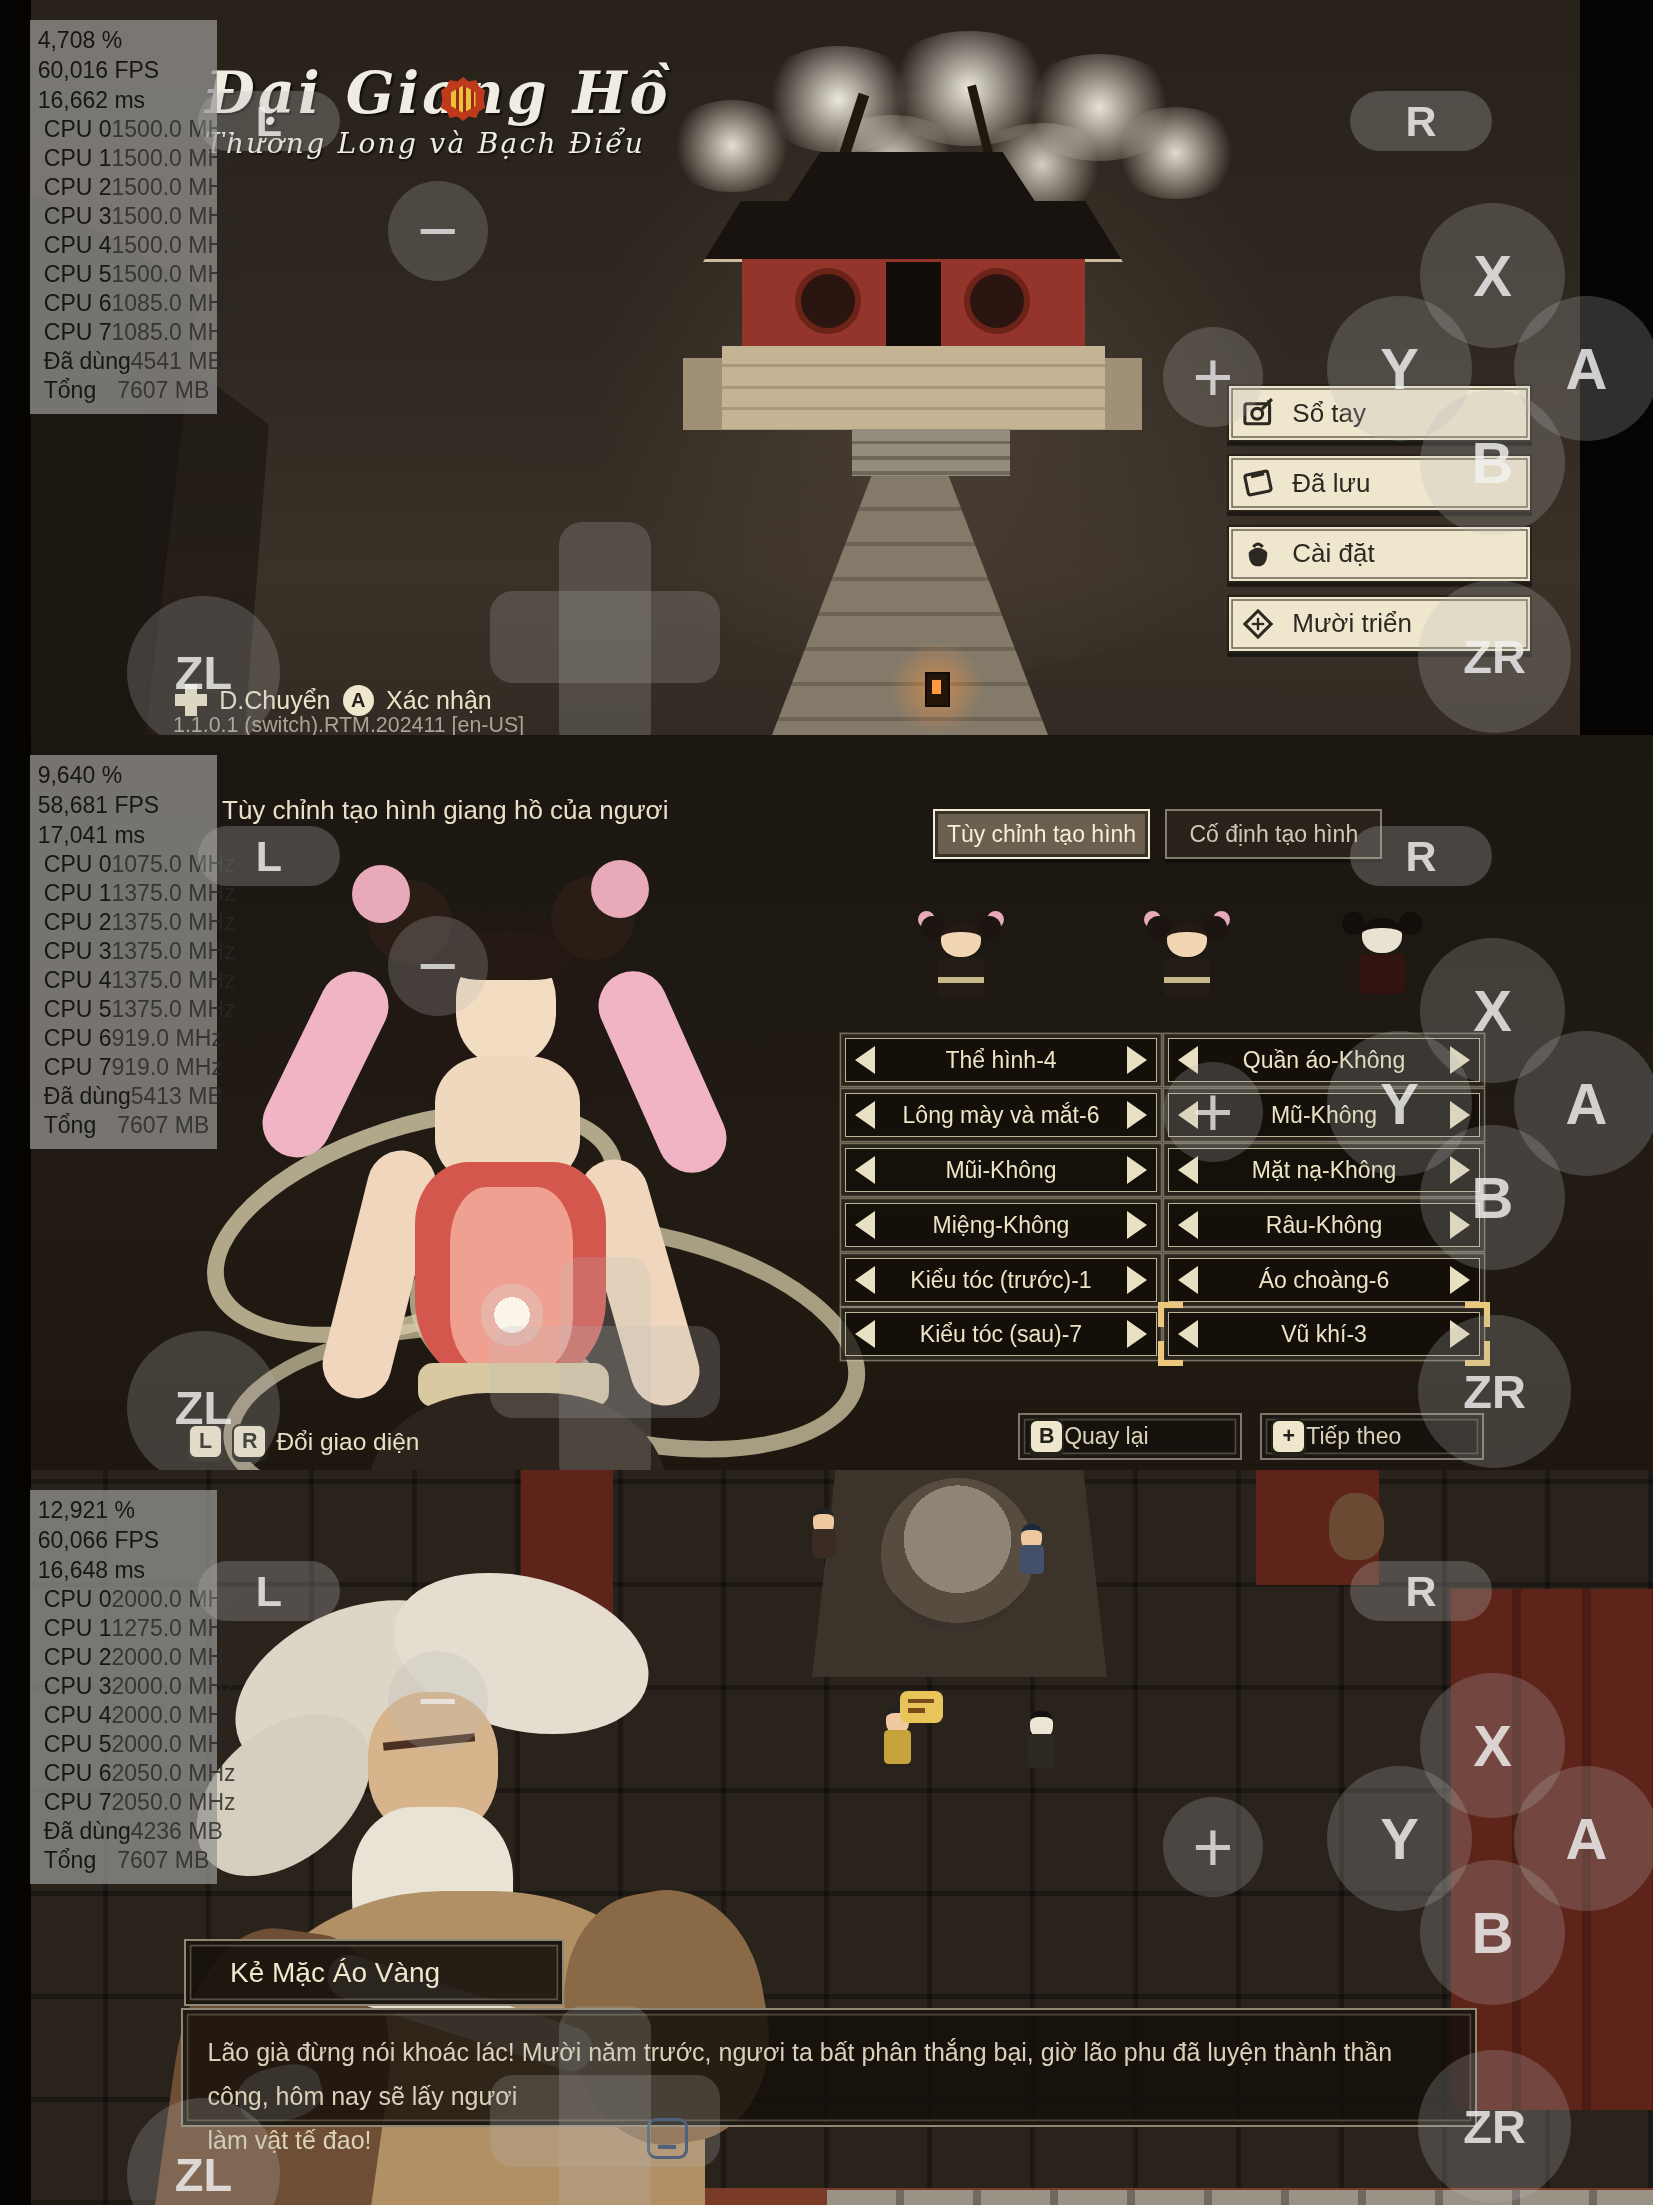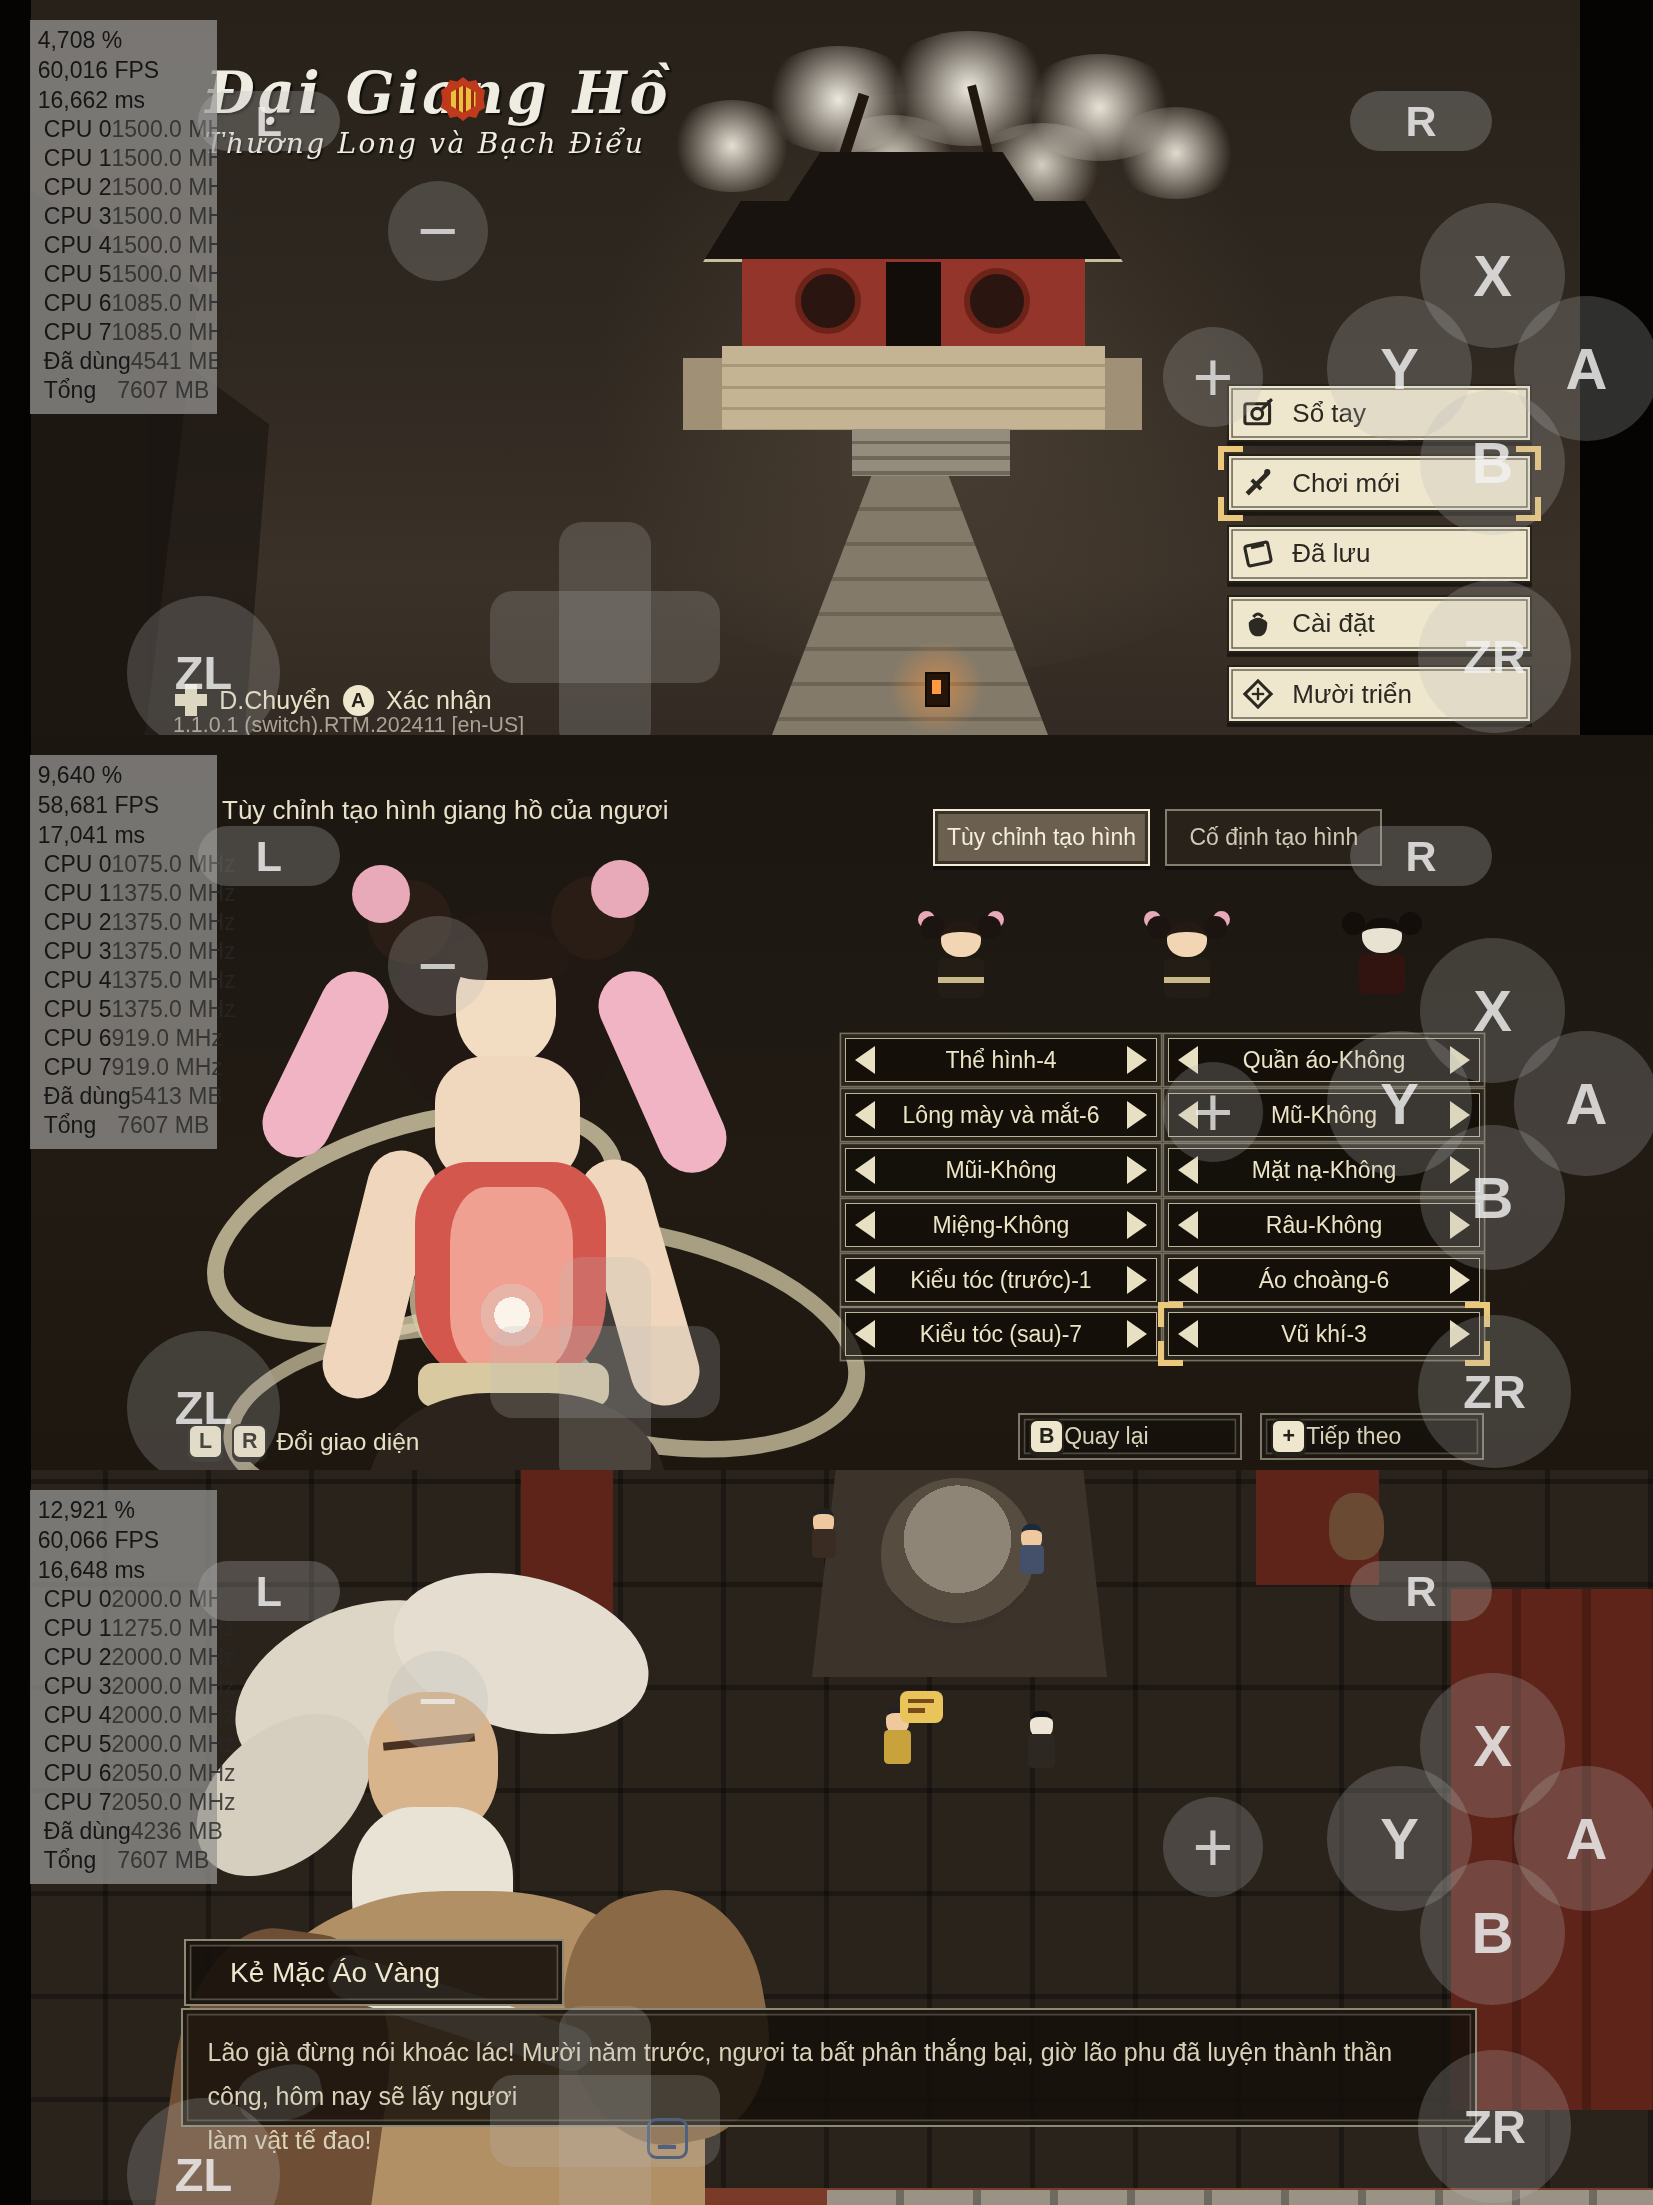--- a/index.html
+++ b/index.html
@@ -69,21 +69,21 @@
   .logo .t2{font-size:28px;line-height:35px;text-shadow:1.5px 1.5px 1.5px rgba(0,0,0,.6);letter-spacing:2.3px;}
   .seal{position:absolute;left:441px;top:77px;width:44px;height:44px;z-index:11;
         background:#bf3a1d;clip-path:polygon(50% 0,63% 10%,80% 7%,87% 22%,100% 30%,97% 50%,100% 70%,87% 78%,80% 93%,63% 90%,50% 100%,37% 90%,20% 93%,13% 78%,0 70%,3% 50%,0 30%,13% 22%,20% 7%,37% 10%);}
   .seal i{position:absolute;left:10px;top:8.4px;width:24.5px;height:27.6px;background:
           repeating-linear-gradient(90deg,#e8c23a 0 4.6px,#a02818 4.6px 7.7px);clip-path:polygon(50% 0,100% 25%,100% 75%,50% 100%,0 75%,0 25%);}
 
   
   .s2{position:absolute;inset:0;background:linear-gradient(180deg,#1b1610 0%,#211b14 60%,#1d1710 100%);z-index:1;}
   .title2{position:absolute;left:222px;top:60px;color:#e8e1ca;font-size:26px;z-index:12;}
   .tabs{position:absolute;left:933px;top:74px;display:flex;gap:15.3px;z-index:12;}
-  .tab{width:217px;height:57px;display:flex;align-items:center;justify-content:center;font-size:23px;box-sizing:border-box;}
+  .tab{width:217px;height:50px;display:flex;align-items:center;justify-content:center;font-size:23px;box-sizing:border-box;}
   .tab.on{background:#6b5f4f;border:2.3px solid #f2ecd8;box-shadow:inset 0 0 0 3.1px #3a3226,0 3.8px 0 rgba(0,0,0,.45);color:#f4eeda;}
   .tab.off{background:#29221b;border:2.3px solid #847d6d;box-shadow:0 3.8px 0 rgba(0,0,0,.4);color:#cfc8b4;}
   .srow{position:absolute;width:312px;height:44px;background:rgba(16,12,7,.74);
         border:1.5px solid rgba(206,197,170,.9);
         box-shadow:0 0 0 3.8px rgba(16,12,7,.74),0 0 0 5.4px rgba(206,197,170,.5);
         display:flex;align-items:center;justify-content:center;color:#ece4c6;font-size:23px;z-index:12;box-sizing:border-box;}
   .arl,.arr{position:absolute;width:0;height:0;border-top:14.5px solid transparent;border-bottom:14.5px solid transparent;}
   .arl{left:9.2px;border-right:20px solid #e8e0c2;}
   .arr{right:9.2px;border-left:20px solid #e8e0c2;}
   .bbtn{position:absolute;top:678px;width:224px;height:47px;background:rgba(22,17,11,.88);
@@ -229,32 +229,20 @@
 
   <nav class="menu">
     <div class="mitem">
       <svg class="micon" viewBox="0 0 44 44">
           <rect x="5" y="10" width="32" height="26" rx="3" fill="none" stroke="#2c2822" stroke-width="4"></rect>
           <circle cx="21" cy="23" r="7" fill="none" stroke="#2c2822" stroke-width="4"></circle>
           <line x1="27" y1="17" x2="40" y2="4" stroke="#2c2822" stroke-width="4"></line>
           <polygon points="40,4 33,6 38,11" fill="#2c2822"></polygon>
         </svg>
       <span>Sổ tay</span>
-    </div>
-    <div class="mitem">
-      <div class="ck tl"></div>
-      <div class="ck tr"></div>
-      <div class="ck bl"></div>
-      <div class="ck br"></div>
-      <svg class="micon" viewBox="0 0 44 44">
-          <line x1="8" y1="36" x2="34" y2="10" stroke="#2c2822" stroke-width="6"></line>
-          <line x1="14" y1="18" x2="26" y2="30" stroke="#2c2822" stroke-width="5"></line>
-          <circle cx="34" cy="8" r="4" fill="#2c2822"></circle>
-        </svg>
-      <span>Chơi mới</span>
     </div>
     <div class="mitem">
       <svg class="micon" viewBox="0 0 44 44">
           <rect x="7" y="9" width="30" height="26" rx="3" transform="rotate(-12 22 22)" fill="none" stroke="#2c2822" stroke-width="4"></rect>
           <line x1="13" y1="14" x2="30" y2="10" stroke="#2c2822" stroke-width="4"></line>
         </svg>
       <span>Đã lưu</span>
     </div>
     <div class="mitem">
       <svg class="micon" viewBox="0 0 44 44">

